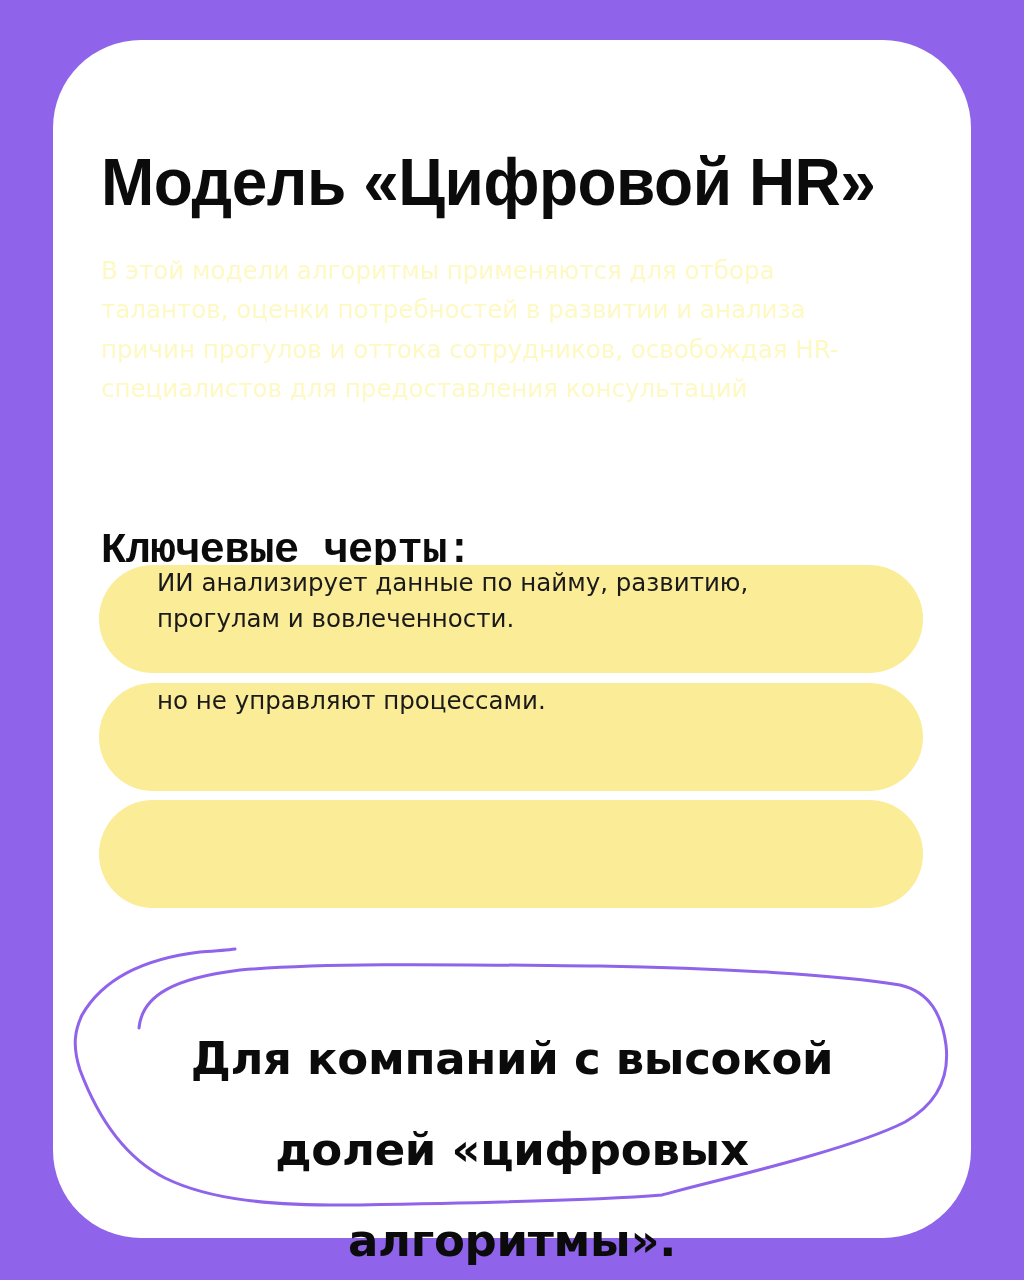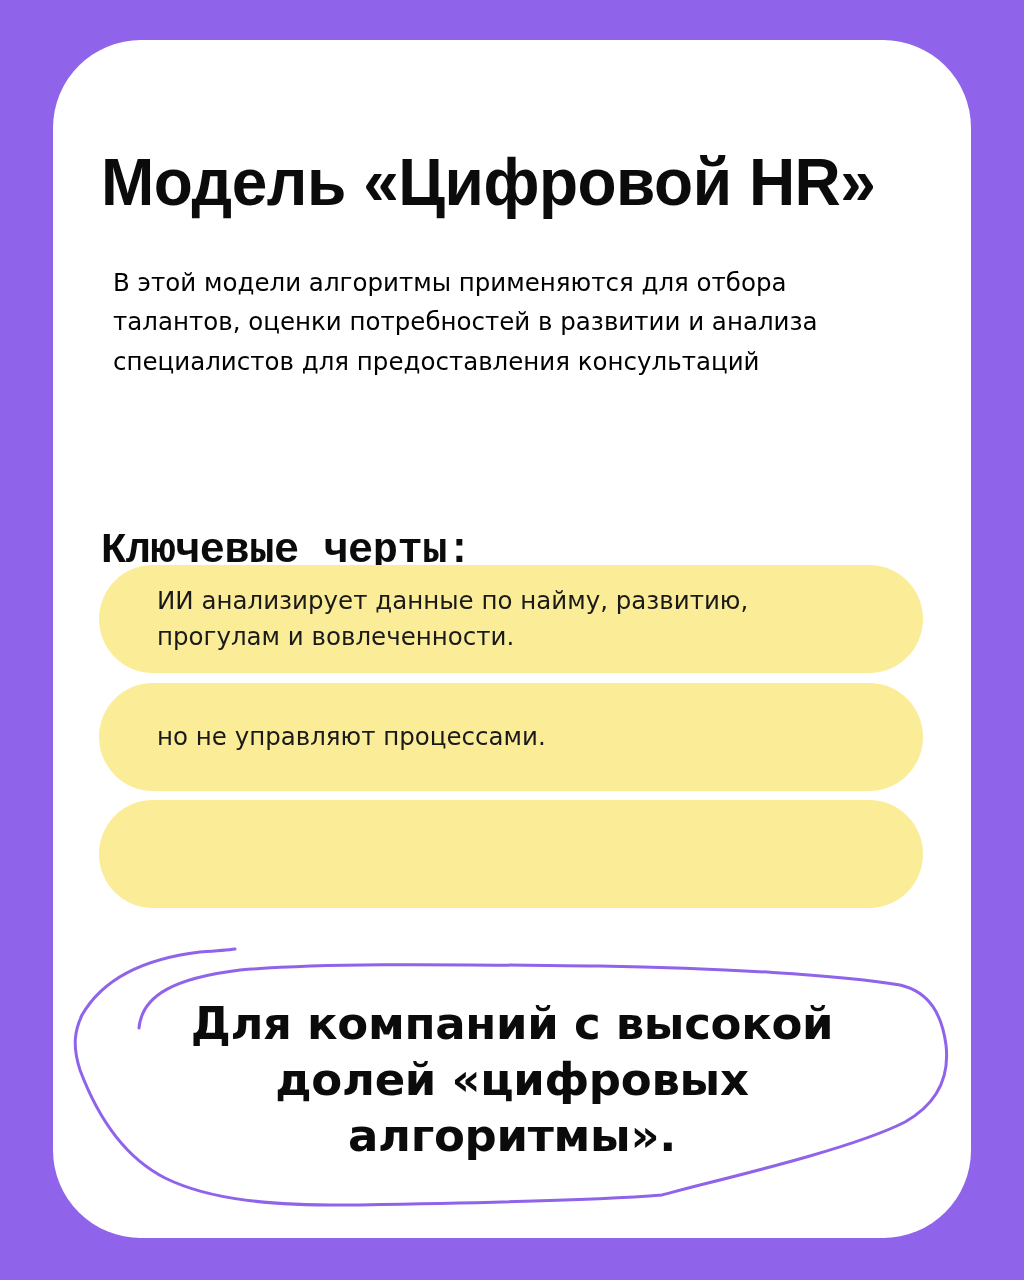--- a/index.html
+++ b/index.html
@@ -48,25 +48,25 @@
       letter-spacing: -0.5px;
       white-space: nowrap;
       transform: scaleX(0.955);
       transform-origin: left center;
     }
     .intro {
       position: absolute;
       left: 101px;
       top: 251px;
       width: 840px;
-      margin: 12px;
+      margin: 0;
       font-family: "DejaVu Sans", sans-serif;
       font-size: 24.5px;
       line-height: 39.3px;
-      color: #000000;
+      color: #fef9c3;
     }
     .intro span { display: block; white-space: nowrap; }
     .features-title {
       position: absolute;
       left: 101px;
       top: 520px;
       margin: 0;
       font-family: Liberation Mono, monospace;
       font-weight: bold;
       font-size: 42px;
@@ -78,21 +78,21 @@
       position: absolute;
       left: 99px;
       width: 824px;
       height: 108px;
       background: #fbec98;
       border-radius: 54px;
       box-sizing: border-box;
       padding-left: 58px;
       display: flex;
       flex-direction: column;
-      justify-content: center;
+      justify-content: flex-start;
       font-family: "DejaVu Sans", sans-serif;
       font-size: 24.5px;
       line-height: 36px;
       color: #1a1a1a;
     }
     .pill span { display: block; white-space: nowrap; }
     .pill-1 { top: 565px; }
     .pill-2 { top: 683px; }
     .pill-3 { top: 800px; }
     .loop {
@@ -110,34 +110,35 @@
       width: 744px;
       margin: 0;
       text-align: center;
       font-family: "DejaVu Sans", sans-serif;
       font-weight: bold;
       font-size: 45px;
       line-height: 56px;
       color: #0b0b0b;
       letter-spacing: -0.3px;
     }
-    .callout span { display: block; white-space: nowrap; }
+    .callout span { display: block; white-space: nowrap; margin-top: 35px; }
   </style>
 </head>
 <body>
 
 <div class="card"></div>
 
 <div class="logo">topcareer</div>
 
 <h1 class="title">Модель «Цифровой HR»</h1>
 
 <p class="intro">
   <span>В этой модели алгоритмы применяются для отбора</span>
   <span>талантов, оценки потребностей в развитии и анализа</span>
+  <span>причин прогулов и оттока сотрудников, освобождая HR-</span>
   <span>специалистов для предоставления консультаций</span>
 </p>
 
 <h2 class="features-title">Ключевые черты:</h2>
 
 <div class="pill pill-1">
   <span>ИИ анализирует данные по найму, развитию,</span>
   <span>прогулам и вовлеченности.</span>
 </div>
 

